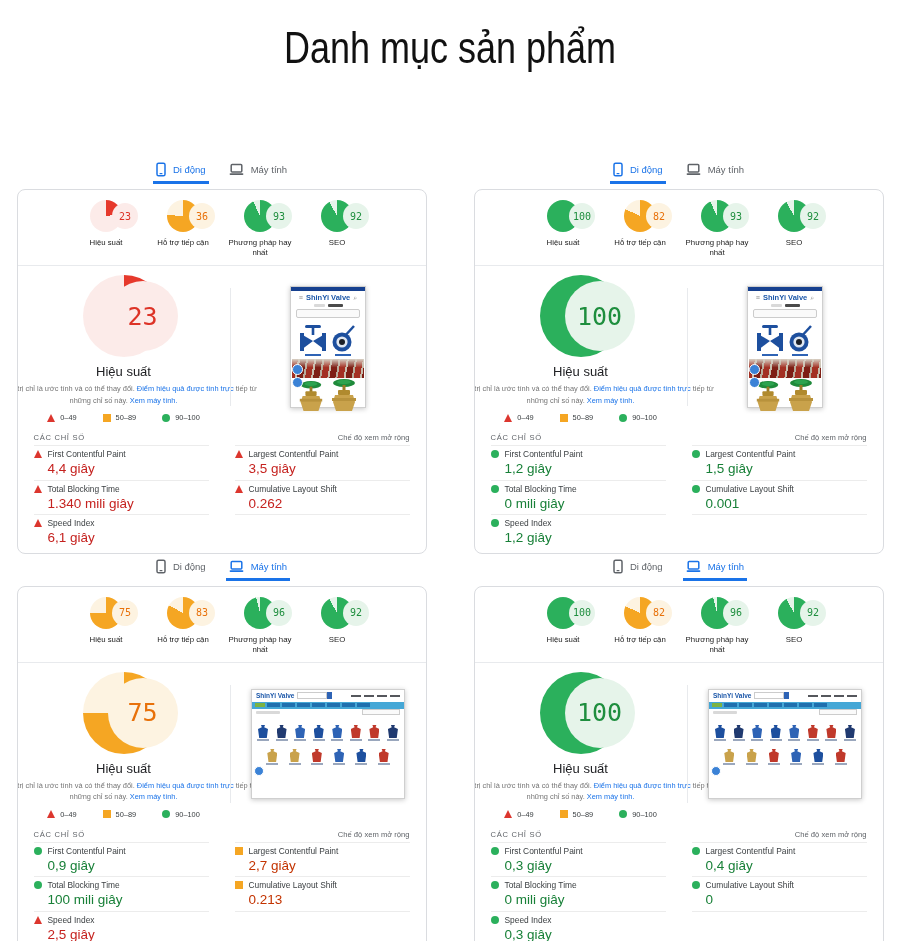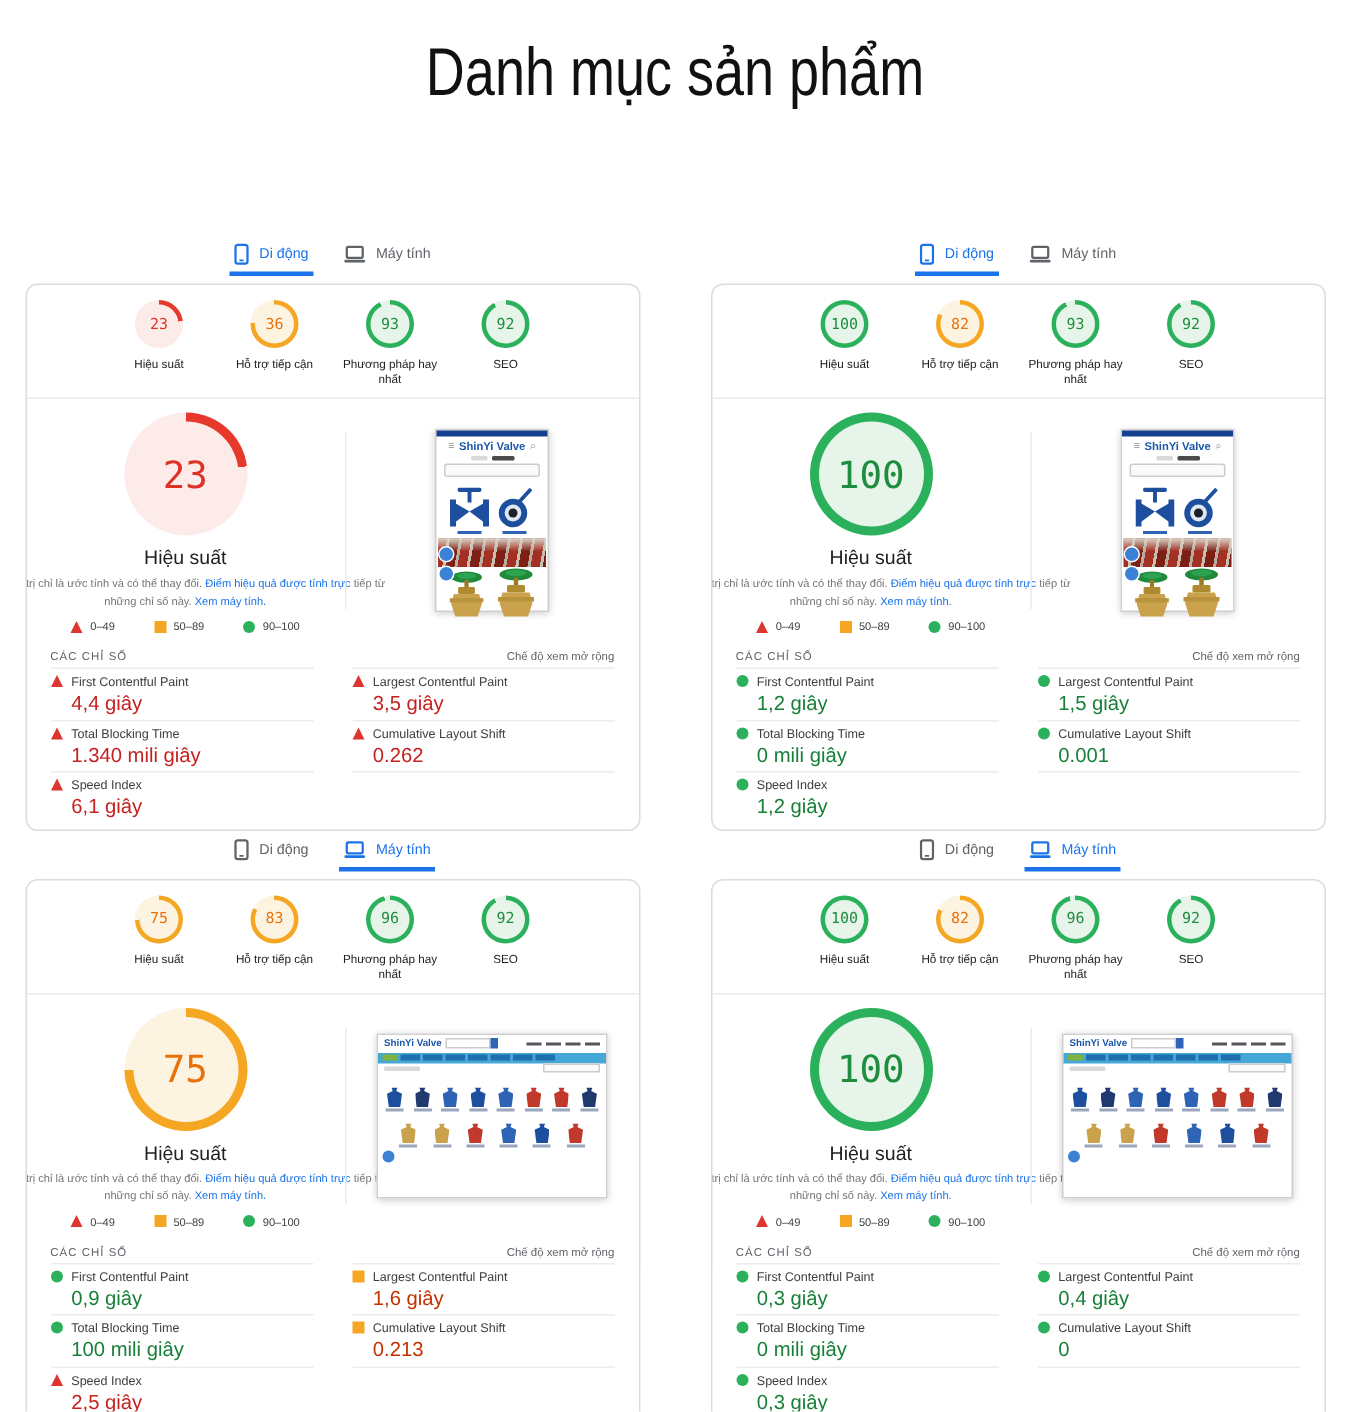--- a/index.html
+++ b/index.html
@@ -19,21 +19,21 @@
   
   .card{border:1px solid #dadce0;border-radius:8px;background:#fff;overflow:hidden;}
   .scores{display:flex;justify-content:center;padding:10px 0 7px;border-bottom:1px solid #e8eaed;}
   .score{width:77px;display:flex;flex-direction:column;align-items:center;text-align:center;}
   .slabel{margin-top:6px;font-size:7.8px;line-height:1.3;color:#212121;max-width:68px;}
 
   
   .gauge{border-radius:50%;box-sizing:border-box;flex:none;
     background:conic-gradient(var(--c) calc(var(--p)*3.6deg),var(--t) 0);}
   .ginner{border-radius:50%;background:var(--t);width:100%;height:100%;
-    display:flex;align-items:center;justify-content:center;}
+    display:flex;align-items:center;justify-content:center;margin-left:19px;}
   .gauge-s{width:32px;height:32px;padding:3px;}
   .gauge-b{width:82px;height:82px;padding:6px;}
   .num{font-family:"DejaVu Sans Mono",monospace;color:var(--n);}
   .gauge-s .num{font-size:10px;}
   .gauge-b .num{font-size:25px;}
 
   
   .fail{--c:#e6392c;--t:#fcebe9;--n:#dd3327;--txt:#c5221f;}
   .average{--c:#f5a623;--t:#fdf3e1;--n:#e8710a;--txt:#c33300;}
   .pass{--c:#2bb05c;--t:#e6f4ea;--n:#1e8e3e;--txt:#188038;}
@@ -690,21 +690,21 @@
               <i class="micon"></i>
               <span class="mname">First Contentful Paint</span>
             </div>
           <div class="mval">0,9 giây</div>
         </div>
         <div class="metric average">
           <div class="mtop">
               <i class="micon"></i>
               <span class="mname">Largest Contentful Paint</span>
             </div>
-          <div class="mval">1,6 giây</div>
+          <div class="mval">2,7 giây</div>
         </div>
         <div class="metric pass">
           <div class="mtop">
               <i class="micon"></i>
               <span class="mname">Total Blocking Time</span>
             </div>
           <div class="mval">100 mili giây</div>
         </div>
         <div class="metric average">
           <div class="mtop">

